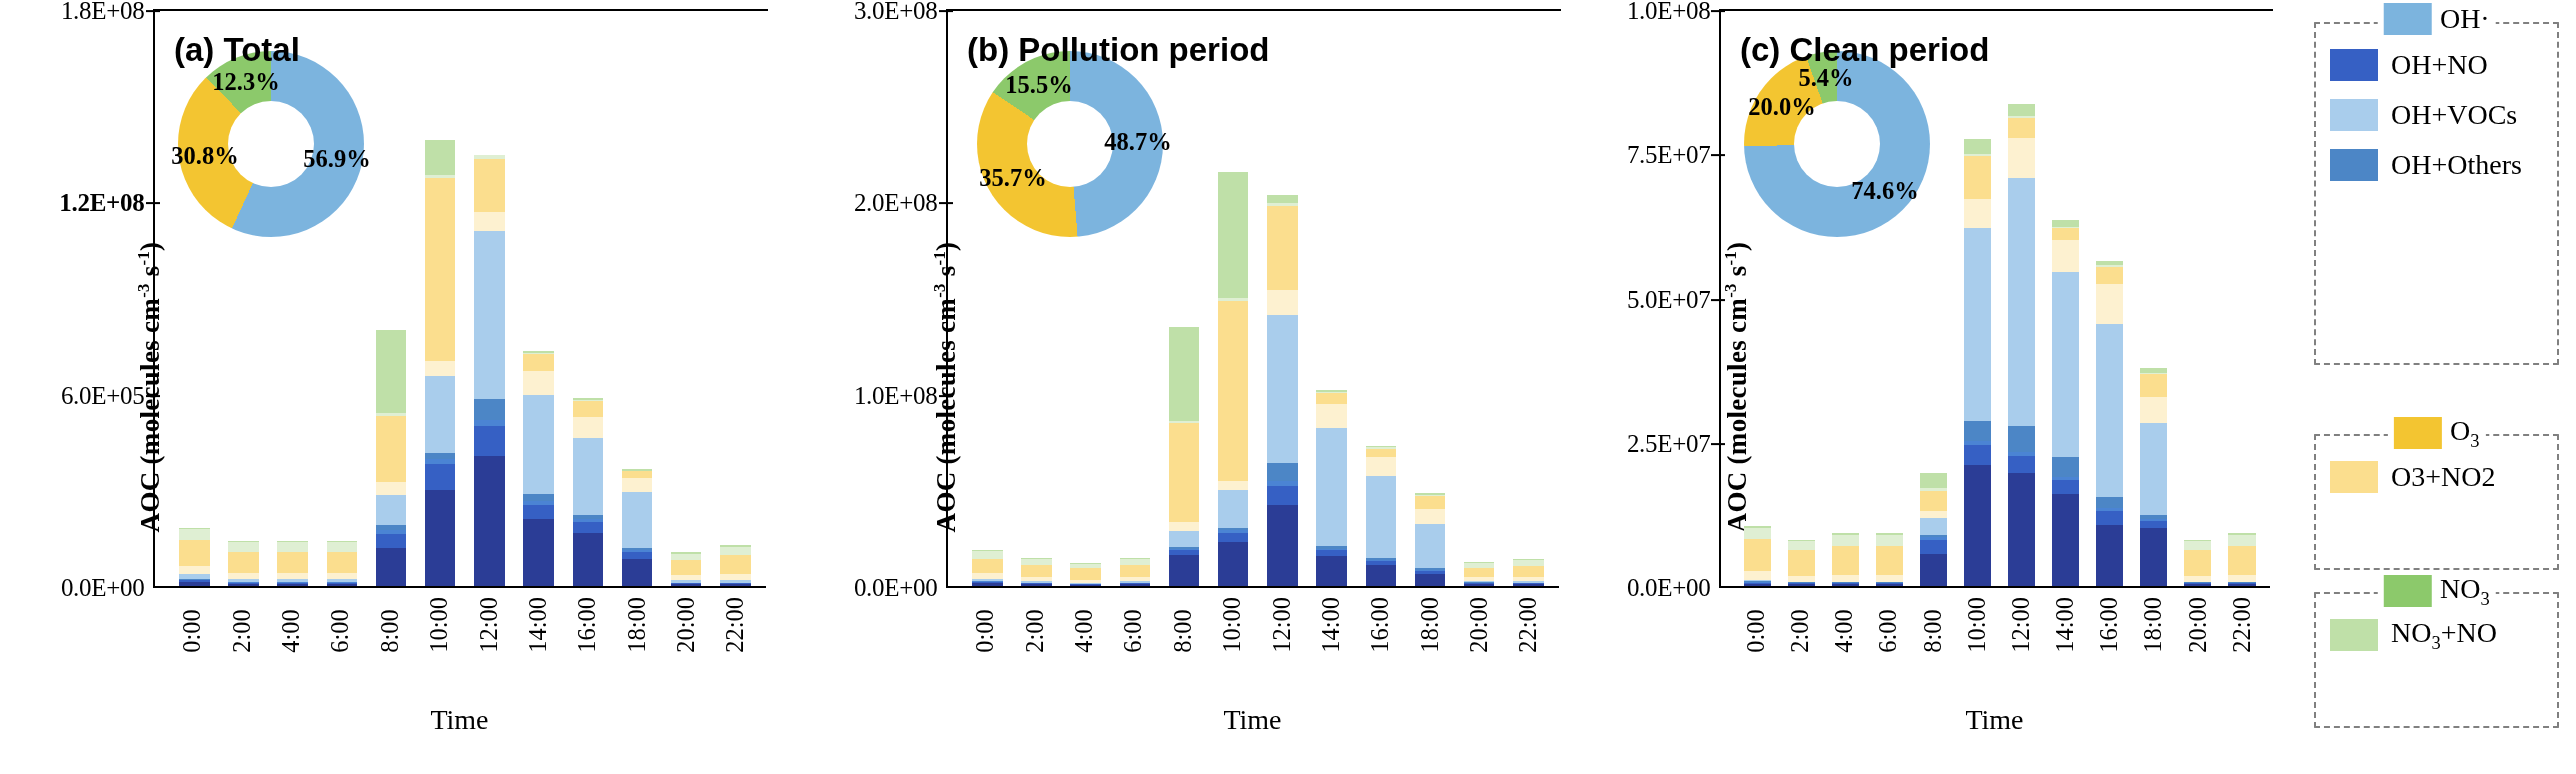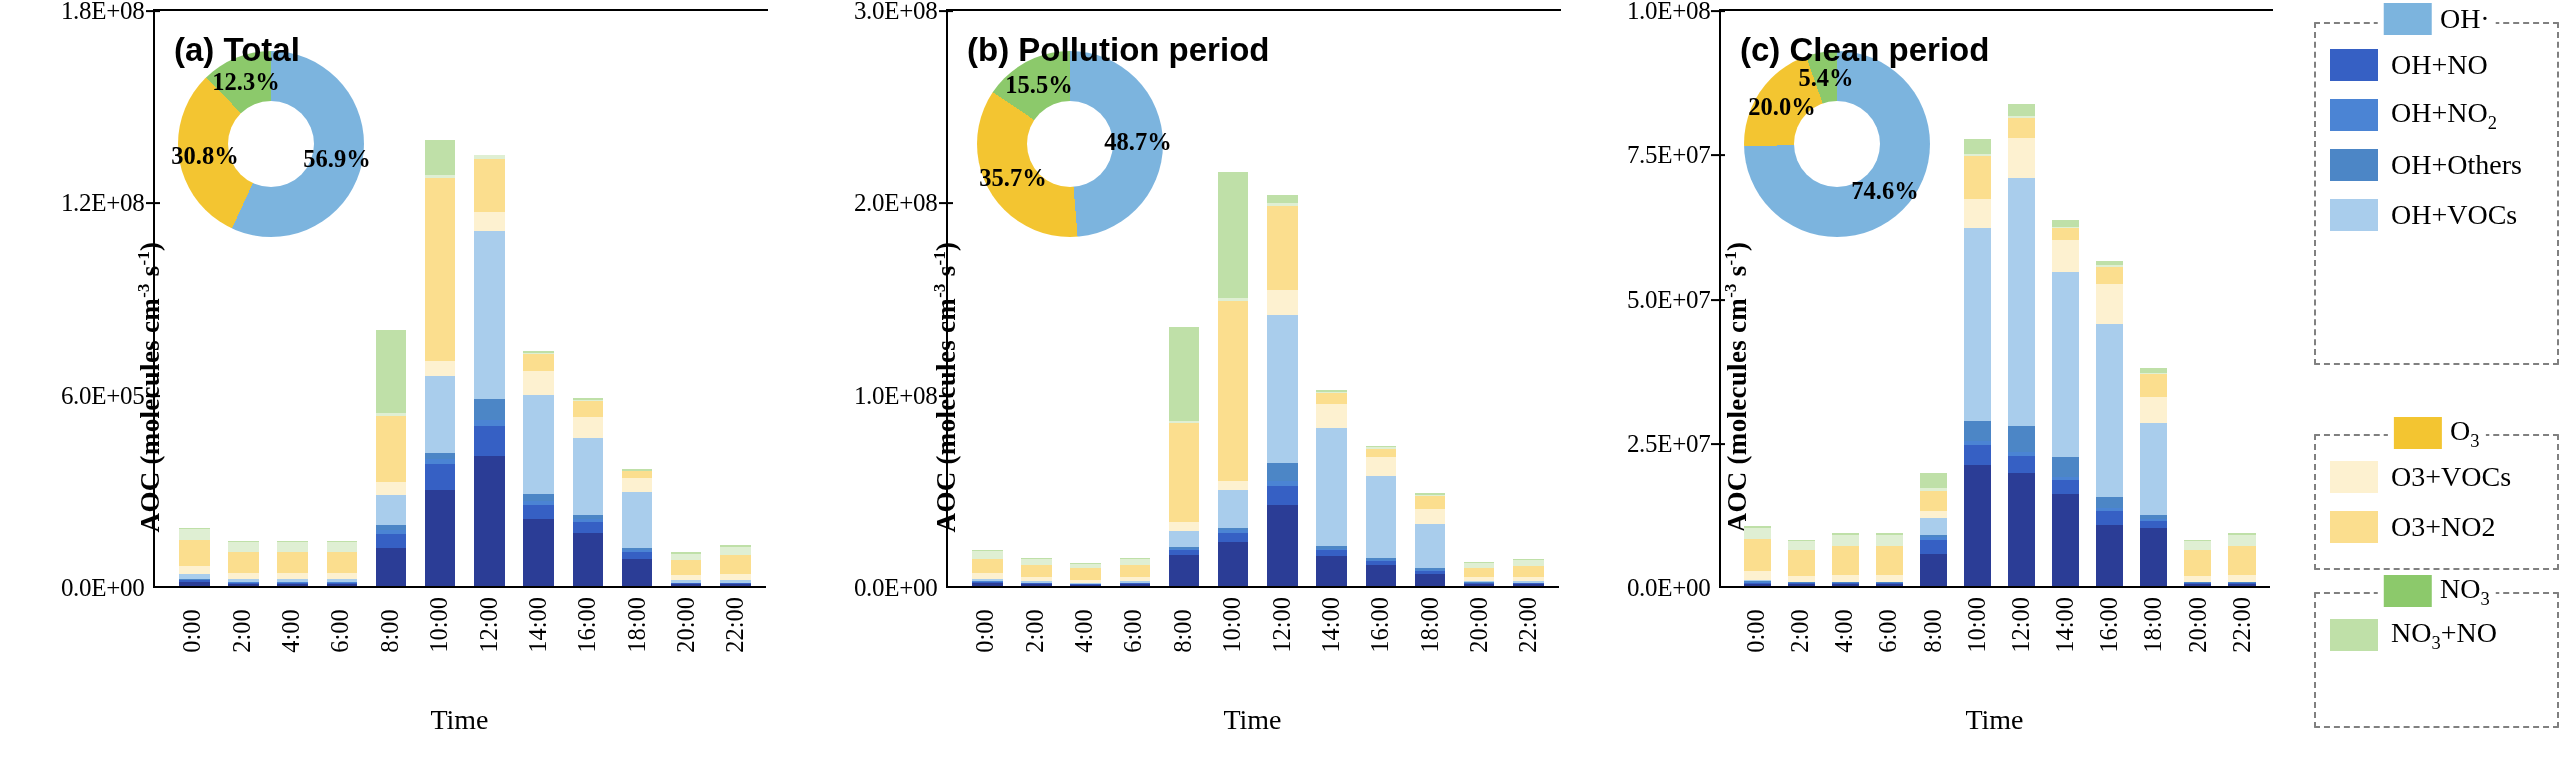--- a/index.html
+++ b/index.html
@@ -142,21 +142,21 @@
 <div id="figure">
 
   <div class="panel panel-a">
     <div class="ylabel">
       AOC (molecules&nbsp;cm<sup>-3</sup>&nbsp;s<sup>-1</sup>)
     </div>
     <div class="yticks" style="left: 0px; top: 11px; width: 153px; height: 577px;">
         <div class="ytick" style="top: 577px;">0.0E+00</div>
         <div class="ytick" style="top: 385px;">6.0E+05</div>
         <div class="ytickmark" style="top: 385px; left: 146px;"></div>
-        <div class="ytick" style="top: 192px;">1.2E+08</div>
+        <div class="ytick" style="top: 192px; font-weight: bold;">1.2E+08</div>
         <div class="ytickmark" style="top: 192px; left: 146px;"></div>
         <div class="ytick" style="top: 0px;">1.8E+08</div>
         <div class="ytickmark" style="top: 0px; left: 146px;"></div>
       </div>
     <div class="plot" style="left: 153px; top: 11px; width: 613px; height: 577px;">
       <div class="toprule" style="width: 615px;"></div>
       <div class="bars">
           <div class="barslot">
             <div class="bar" title="0:00">
               <div class="seg" style="height: 3.8px; background: rgb(43, 61, 150);"></div>
@@ -818,42 +818,34 @@
       <div class="lgroup" style="top: 17px; height: 343px; padding-top: 16px;">
         <div class="lhead">
           <span class="sw" style="background: rgb(124, 180, 222);"></span>
           <span class="tx">OH·</span>
         </div>
         <div class="litem">
           <span class="sw" style="background: rgb(54, 96, 196);"></span>
           <span class="tx">OH+NO</span>
         </div>
         <div class="litem">
-          <span class="sw" style="background: rgb(75, 132, 212);"></span>
-          <span class="tx">OH+NO<sub>2</sub></span>
+          <span class="sw" style="background: rgb(169, 205, 236);"></span>
+          <span class="tx">OH+VOCs</span>
         </div>
         <div class="litem">
           <span class="sw" style="background: rgb(76, 134, 198);"></span>
           <span class="tx">OH+Others</span>
-        </div>
-        <div class="litem">
-          <span class="sw" style="background: rgb(169, 205, 236);"></span>
-          <span class="tx">OH+VOCs</span>
         </div>
       </div>
       <div class="lgroup" style="top: 429px; height: 136px; padding-top: 16px;">
         <div class="lhead">
           <span class="sw" style="background: rgb(243, 197, 49);"></span>
           <span class="tx">O<sub>3</sub></span>
         </div>
         <div class="litem">
-          <span class="sw" style="background: rgb(253, 241, 208);"></span>
-          <span class="tx">O3+VOCs</span>
-        </div>
-        <div class="litem">
           <span class="sw" style="background: rgb(251, 222, 142);"></span>
           <span class="tx">O3+NO2</span>
         </div>
       </div>
       <div class="lgroup" style="top: 587px; height: 136px; padding-top: 16px;">
         <div class="lhead">
           <span class="sw" style="background: rgb(140, 201, 107);"></span>
           <span class="tx">NO<sub>3</sub></span>
         </div>
         <div class="litem">

